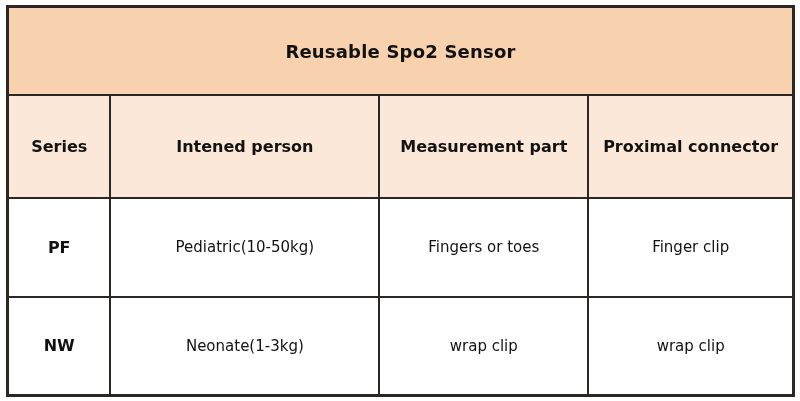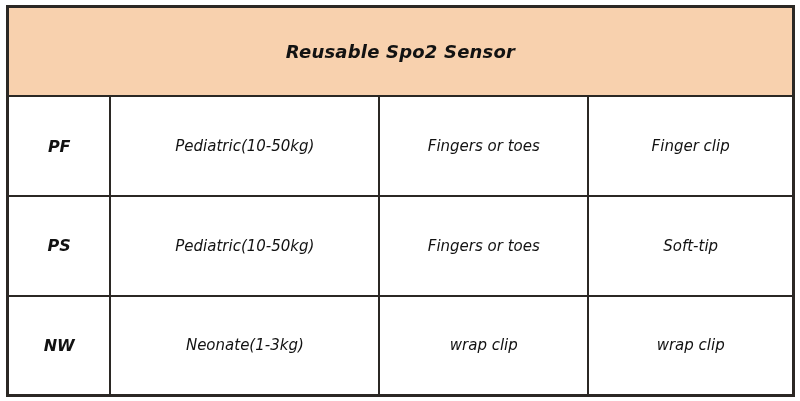--- a/index.html
+++ b/index.html
@@ -34,21 +34,20 @@
     table-layout: fixed;
     border: 3px solid var(--border);
   }
   table.sensor-table td, table.sensor-table th {
     border: 2px solid var(--border);
     text-align: center;
     vertical-align: middle;
     padding: 0 4px;
     overflow: hidden;
     white-space: nowrap;
-    font-style: italic;
   }
   .col-series { width: 13.1%; }
   .col-person { width: 34.2%; }
   .col-part   { width: 26.6%; }
   .col-conn   { width: 26.1%; }
 
   tr.title-row td {
     background: var(--title-bg);
     font-weight: bold;
     font-size: 18px;
@@ -79,32 +78,32 @@
     <colgroup>
       <col class="col-series">
       <col class="col-person">
       <col class="col-part">
       <col class="col-conn">
     </colgroup>
     <tbody>
       <tr class="title-row">
         <td colspan="4">Reusable Spo2 Sensor</td>
       </tr>
+      <tr class="header-row">
+        <th>Series</th>
+        <th>Intened person</th>
+        <th>Measurement part</th>
+        <th>Proximal connector</th>
+      </tr>
 
       <tr class="data-row">
         <td class="series-cell">PF</td>
         <td>Pediatric(10-50kg)</td>
         <td>Fingers or toes</td>
         <td>Finger clip</td>
-      </tr>
-      <tr class="data-row">
-        <td class="series-cell">PS</td>
-        <td>Pediatric(10-50kg)</td>
-        <td>Fingers or toes</td>
-        <td>Soft-tip</td>
       </tr>
       <tr class="data-row">
         <td class="series-cell">NW</td>
         <td>Neonate(1-3kg)</td>
         <td>wrap clip</td>
         <td>wrap clip</td>
       </tr>
     </tbody>
   </table>
 </div>

